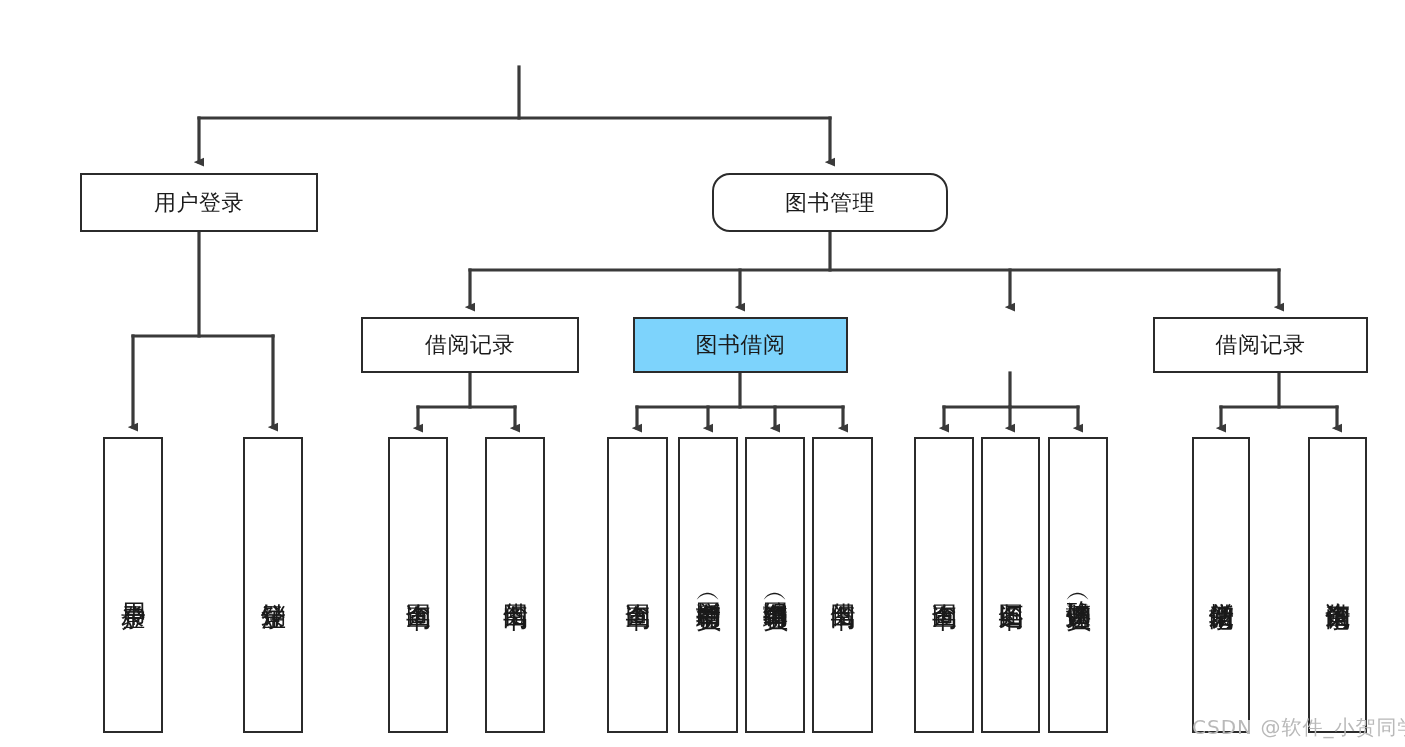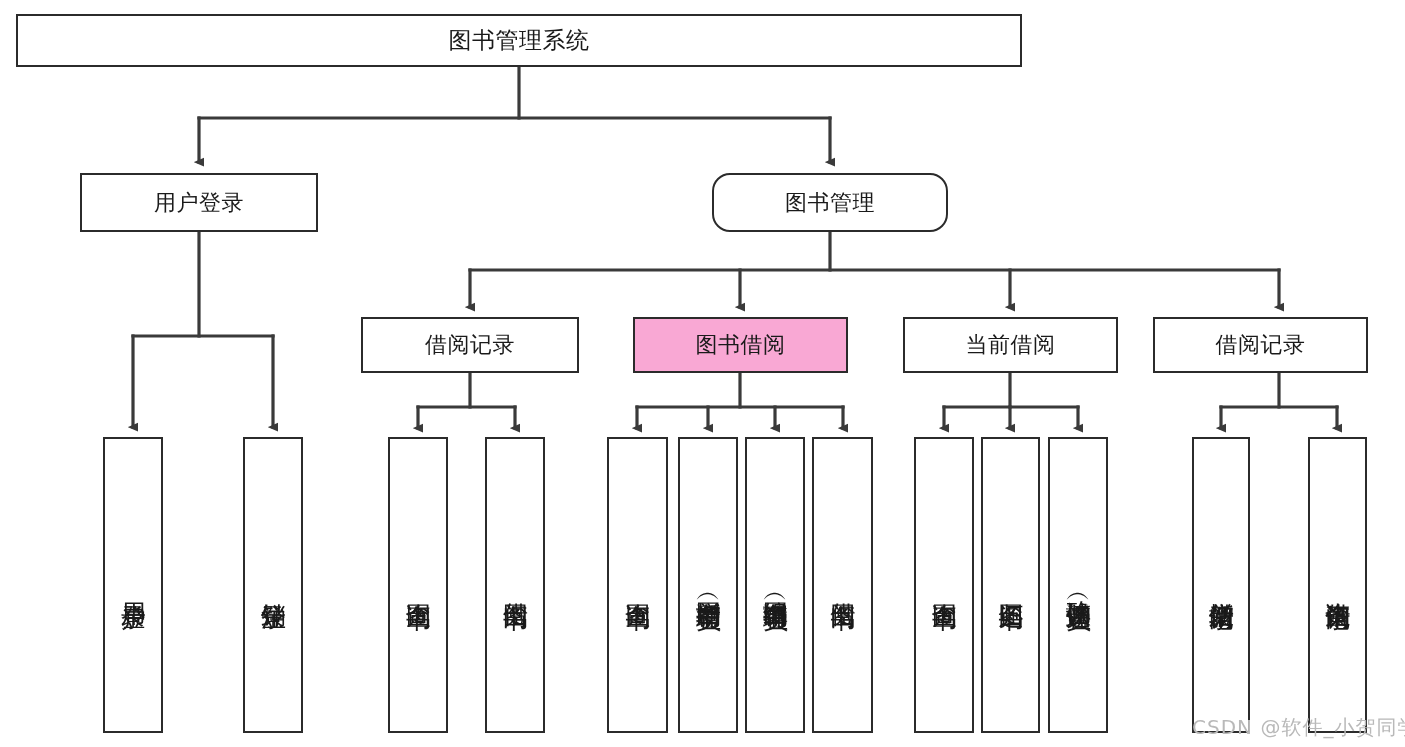--- a/index.html
+++ b/index.html
@@ -118,39 +118,33 @@
       <path d="M1010,407 L1010,428" marker-end="url(#arrowhead)"></path>
       <path d="M1078,407 L1078,428" marker-end="url(#arrowhead)"></path>
 
       <path d="M1279,373 L1279,407"></path>
       <path d="M1221,407 L1337,407"></path>
       <path d="M1221,407 L1221,428" marker-end="url(#arrowhead)"></path>
       <path d="M1337,407 L1337,428" marker-end="url(#arrowhead)"></path>
     </g>
   </svg>
 
-  <div class="node horiz root" style="left: 16px; top: 14px; width: 1006px; height: 53px; border-color: rgb(43, 43, 43); background: rgb(255, 255, 255); color: rgb(26, 26, 26);">
-    <span>图书管理系统</span>
-  </div>
 
   <div class="node horiz" style="left: 80px; top: 173px; width: 238px; height: 59px; border-color: rgb(43, 43, 43); background: rgb(255, 255, 255); color: rgb(26, 26, 26);">
     <span>用户登录</span>
   </div>
   <div class="node horiz" style="left: 712px; top: 173px; width: 236px; height: 59px; border-color: rgb(43, 43, 43); background: rgb(255, 255, 255); color: rgb(26, 26, 26); border-radius: 18px;">
     <span>图书管理</span>
   </div>
 
   <div class="node horiz" style="left: 361px; top: 317px; width: 218px; height: 56px; border-color: rgb(43, 43, 43); background: rgb(255, 255, 255); color: rgb(26, 26, 26);">
     <span>借阅记录</span>
   </div>
-  <div class="node horiz" style="left: 633px; top: 317px; width: 215px; height: 56px; border-color: rgb(43, 43, 43); background: #f9a8d4; color: rgb(26, 26, 26);">
+  <div class="node horiz" style="left: 633px; top: 317px; width: 215px; height: 56px; border-color: rgb(43, 43, 43); background: #7dd3fc; color: rgb(26, 26, 26);">
     <span>图书借阅</span>
-  </div>
-  <div class="node horiz" style="left: 903px; top: 317px; width: 215px; height: 56px; border-color: rgb(43, 43, 43); background: rgb(255, 255, 255); color: rgb(26, 26, 26);">
-    <span>当前借阅</span>
   </div>
   <div class="node horiz" style="left: 1153px; top: 317px; width: 215px; height: 56px; border-color: rgb(43, 43, 43); background: rgb(255, 255, 255); color: rgb(26, 26, 26);">
     <span>借阅记录</span>
   </div>
 
   <div class="node vert" style="left: 103px; top: 437px; width: 60px; height: 296px; border-color: rgb(43, 43, 43); background: rgb(255, 255, 255); color: rgb(26, 26, 26);">
     <span class="vlabel">用户登录</span>
   </div>
   <div class="node vert" style="left: 243px; top: 437px; width: 60px; height: 296px; border-color: rgb(43, 43, 43); background: rgb(255, 255, 255); color: rgb(26, 26, 26);">
     <span class="vlabel">注销登录</span>

